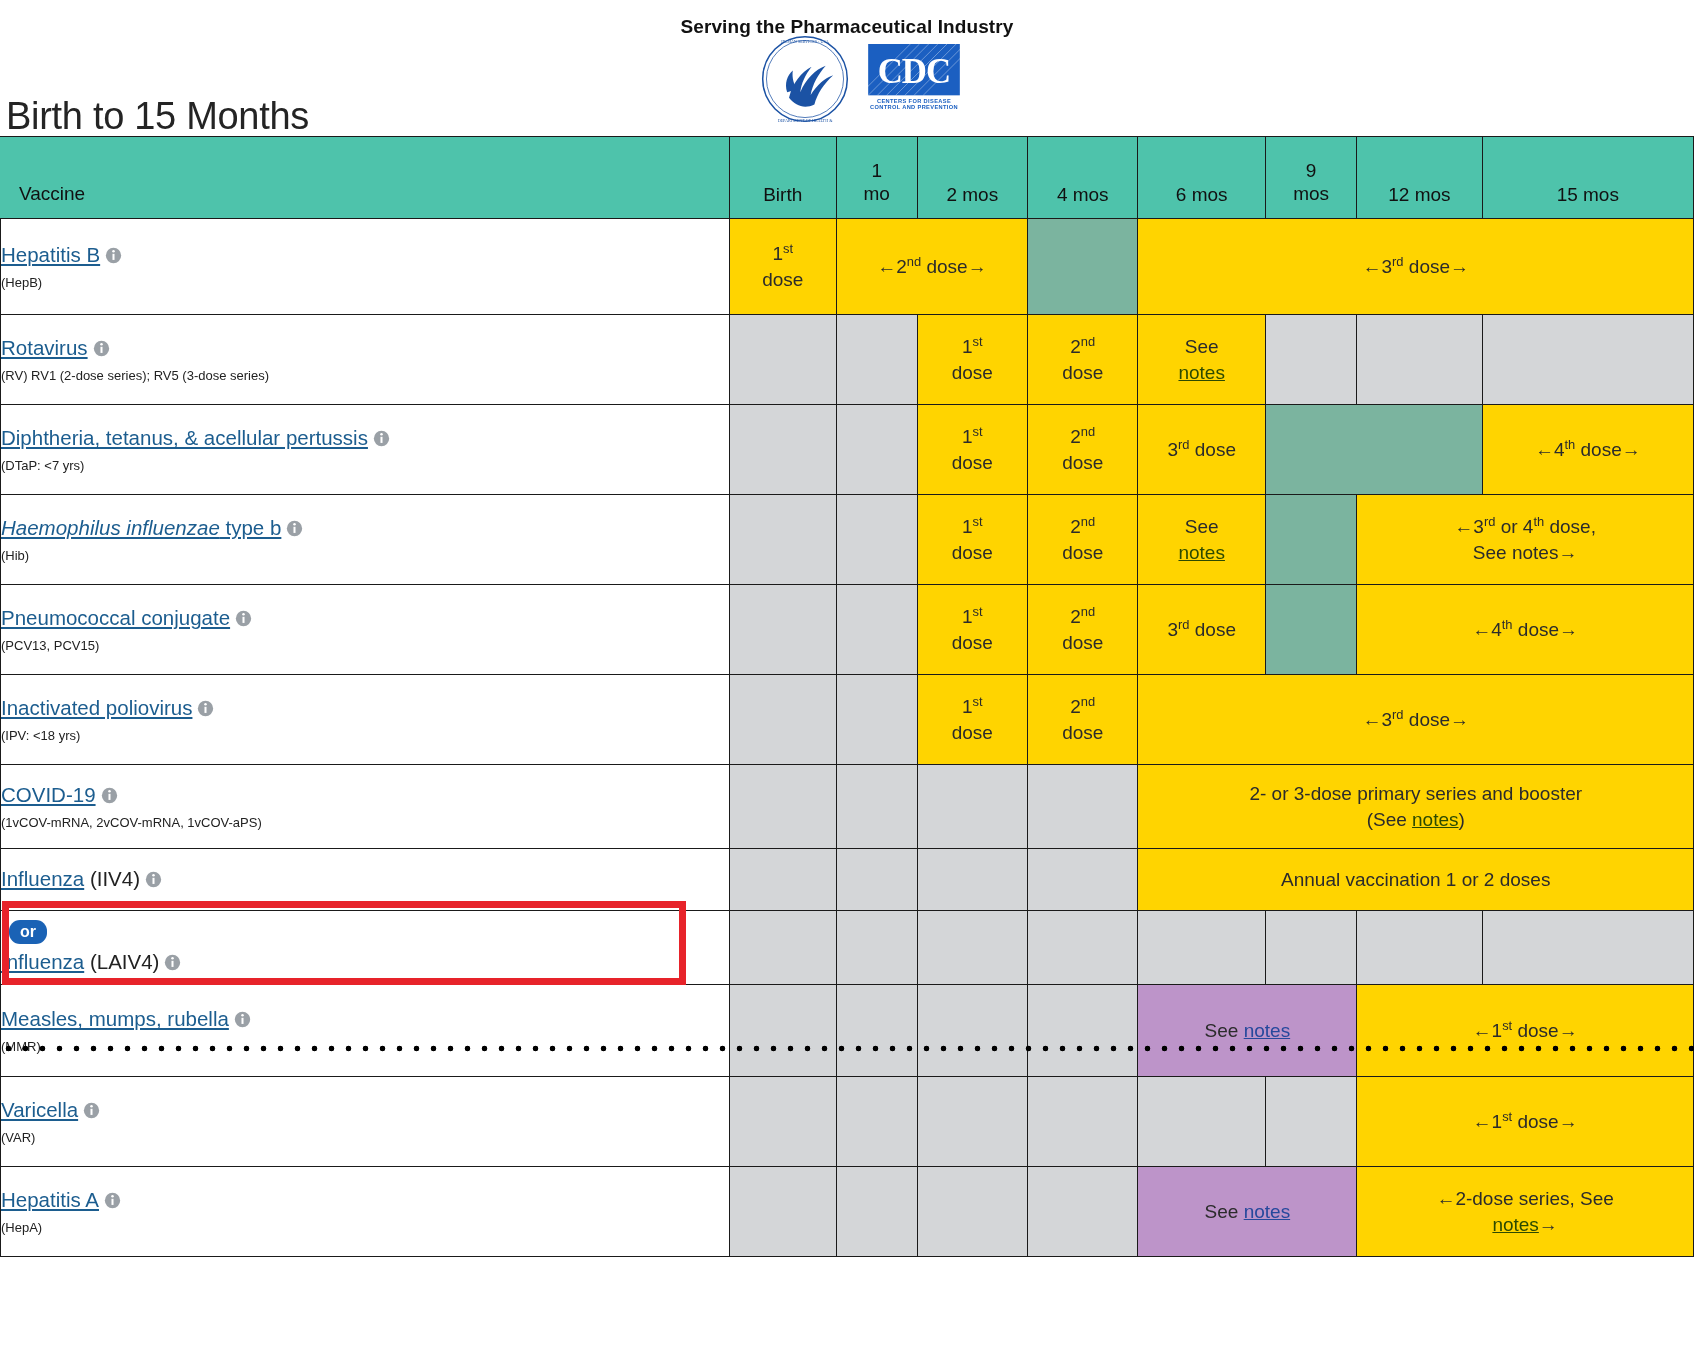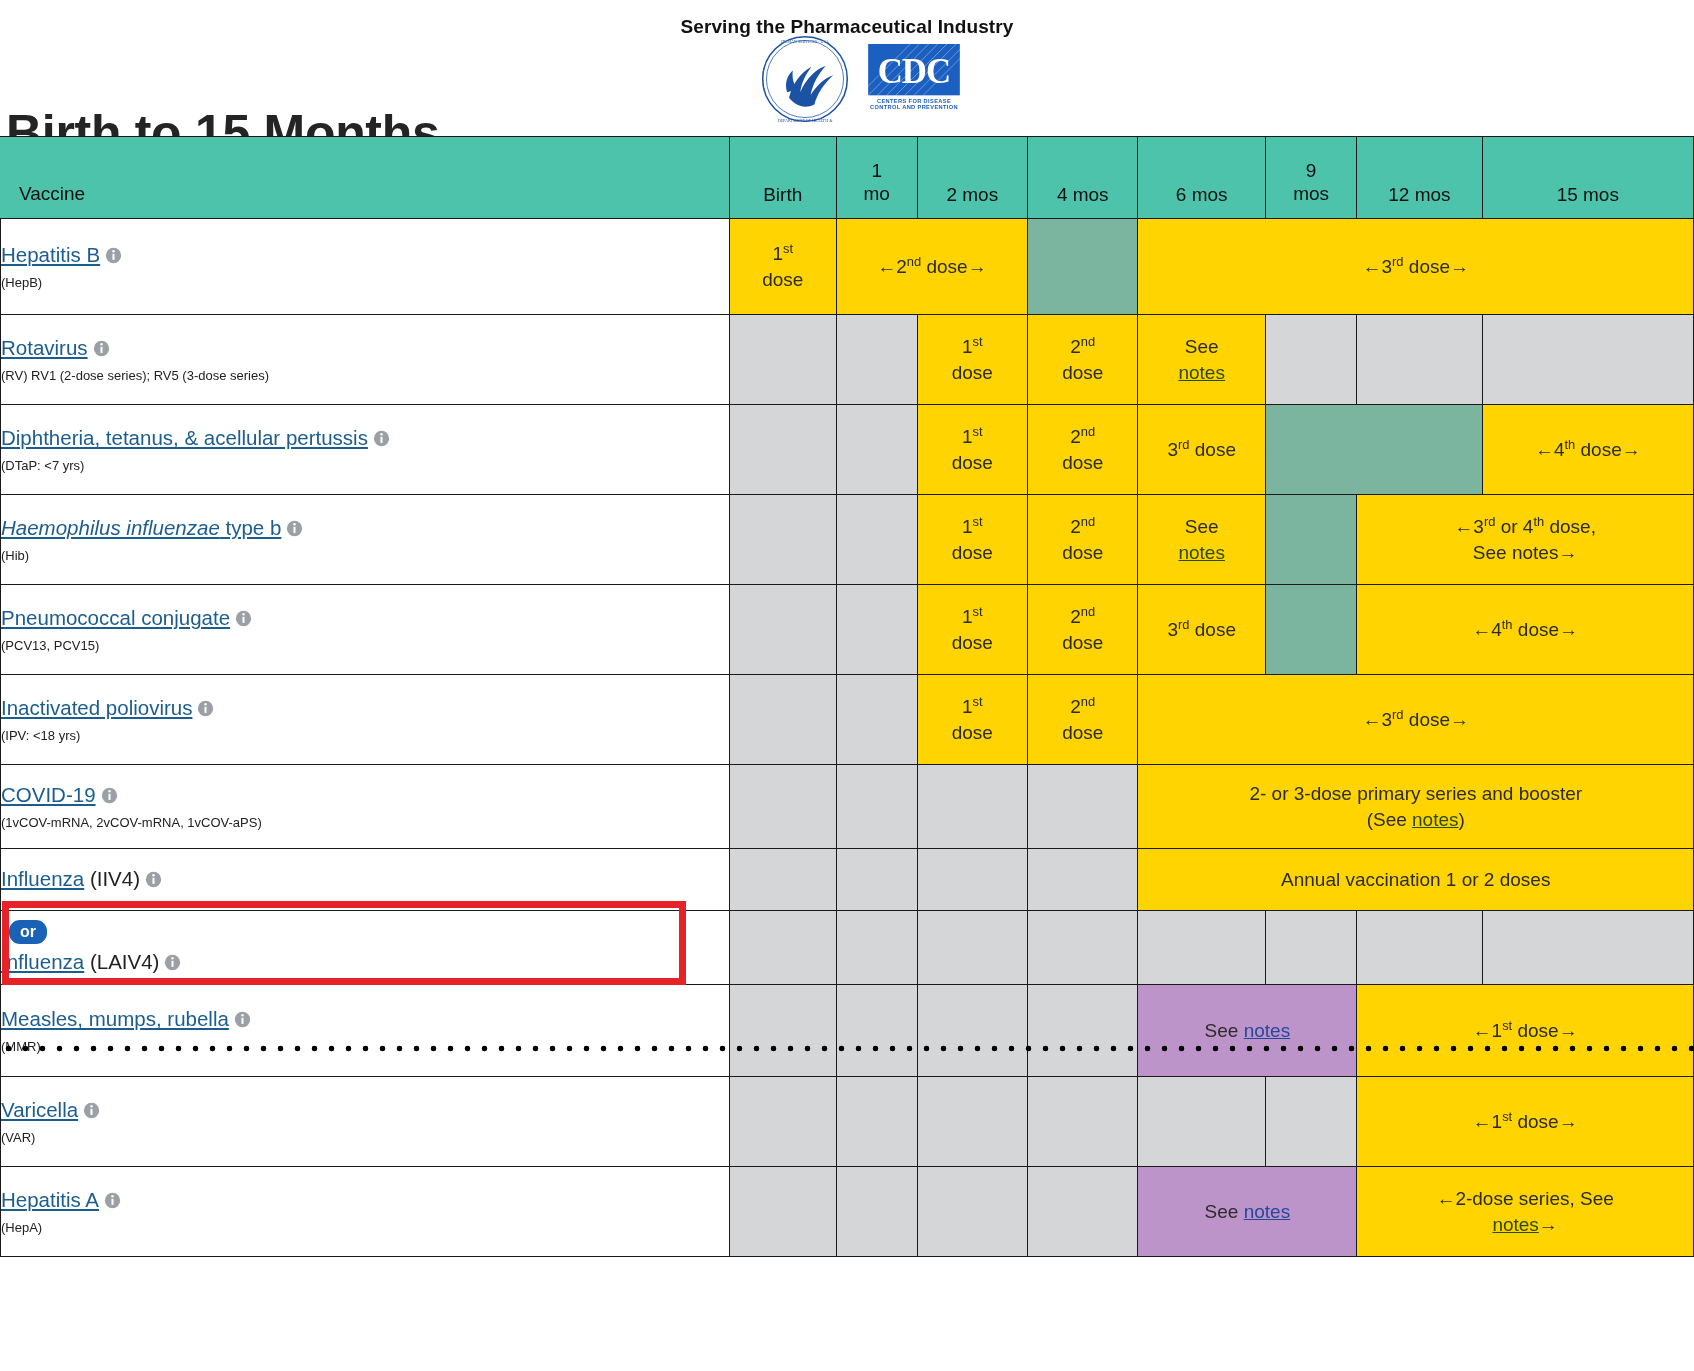--- a/index.html
+++ b/index.html
@@ -31,22 +31,22 @@
     position: absolute;
     top: 30px; left: 0; width: 1694px;
     display: flex; justify-content: center; align-items: flex-start; gap: 16px; margin-left: 12px;
   }
   .hhs-seal { width: 94px; height: 98px; display:block; }
   .cdc-logo { width: 92px; height: 66px; display:block; margin-top: 14px;}
 
   .page-title {
     position: absolute;
     left: 6px; top: 70px;
-    font-size: 50px;
-    font-weight: 700;
+    font-size: 38px;
+    font-weight: 400;
     color: #242424;
     letter-spacing: -.3px;
   }
 
   
   table.sched {
     border-collapse: collapse;
     width: 1694px;
     table-layout: fixed;
     margin: 0;

